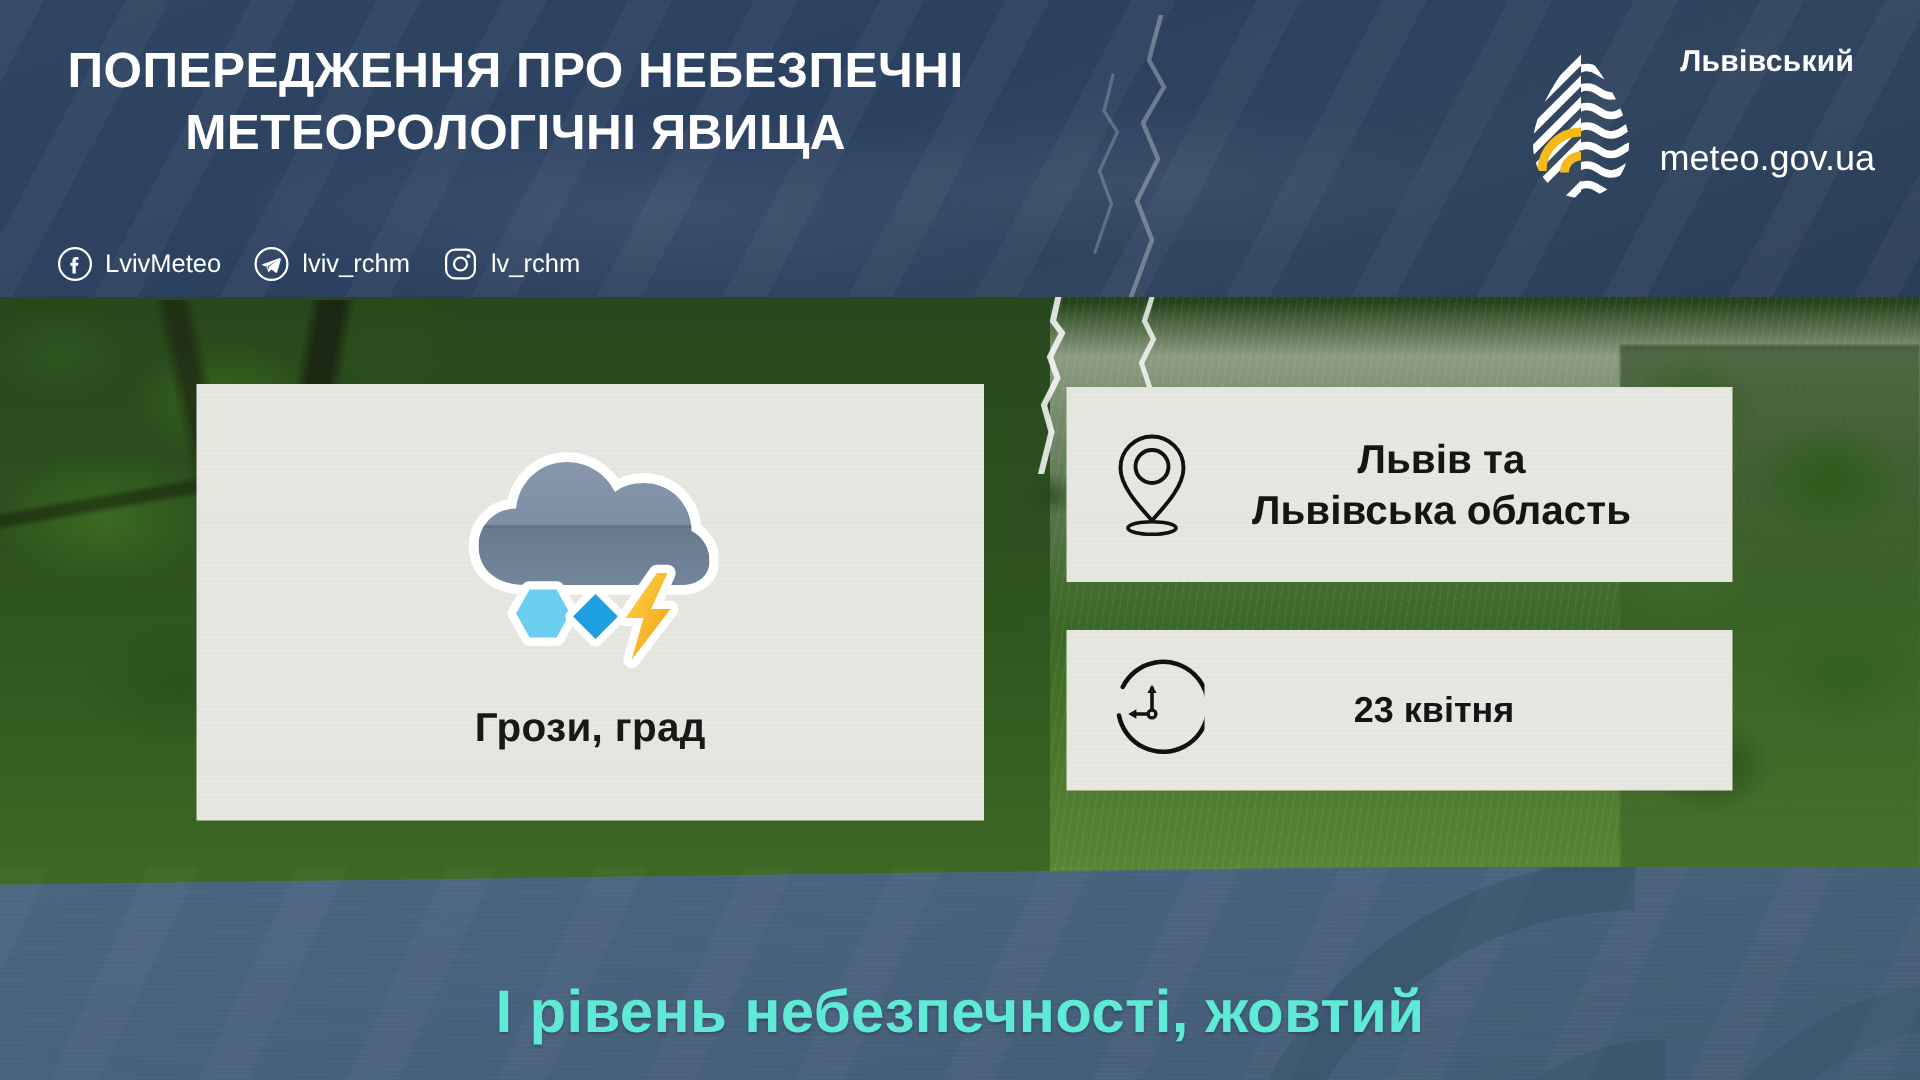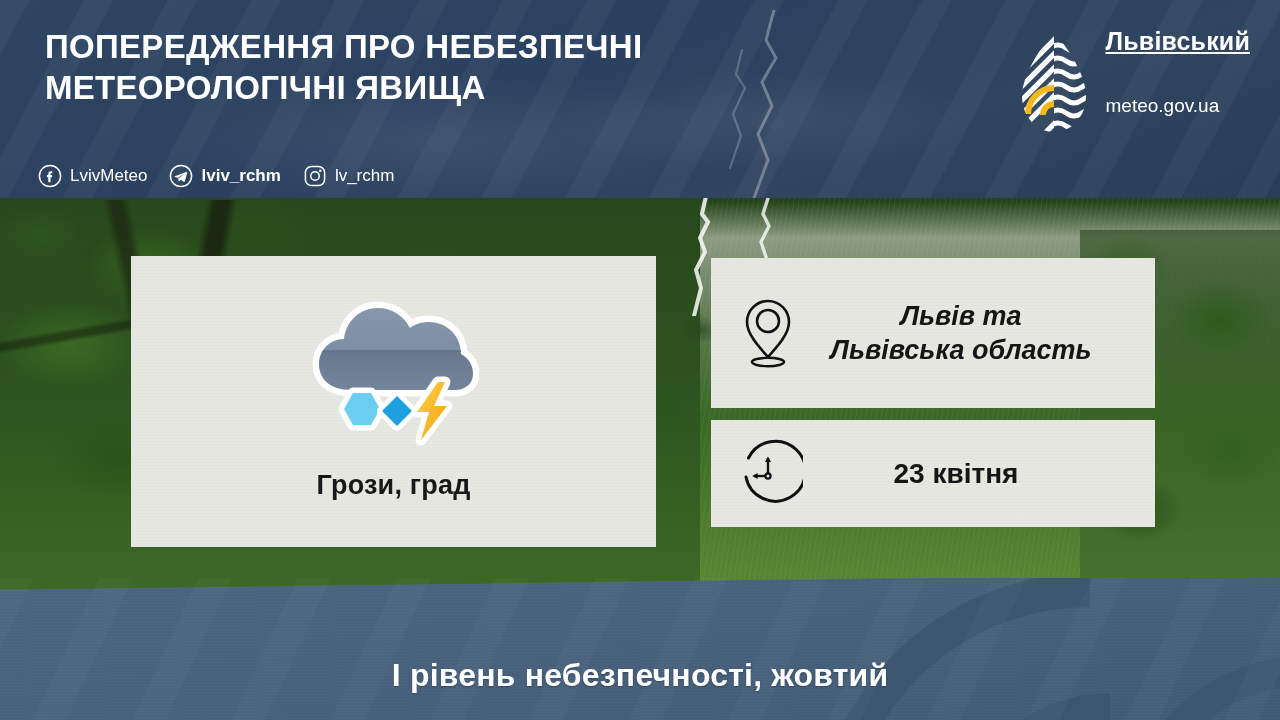--- a/index.html
+++ b/index.html
@@ -88,20 +88,21 @@
     background:
       
       repeating-linear-gradient(118deg,
         rgba(255,255,255,0.035) 0px, rgba(255,255,255,0.035) 26px,
         rgba(255,255,255,0) 26px, rgba(255,255,255,0) 74px),
       
       radial-gradient(ellipse 420px 90px at 430px 140px, rgba(196,208,220,0.10) 0%, rgba(196,208,220,0) 72%),
       radial-gradient(ellipse 300px 70px at 760px 120px, rgba(200,212,224,0.08) 0%, rgba(200,212,224,0) 72%),
       linear-gradient(160deg, #2f4662 0%, #2b4160 40%, #30455f 70%, #2a3d58 100%);
     overflow:hidden;
+    text-align:center;
   }
   .header-bolt{ position:absolute; opacity:.30; }
 
   .title{
     position:absolute; left:45px; top:26px;
     color:#ffffff; font-weight:bold; font-size:33px; line-height:41px;
     letter-spacing:0.3px; text-transform:uppercase; white-space:pre-line;
   }
   .socials{
     position:absolute; left:38px; top:152px;
@@ -112,22 +113,22 @@
   .social .shandle{ color:#ffffff; font-size:17px; line-height:20px; }
   .social.bold .shandle{ font-weight:bold; }
 
   
   .logo-block{
     position:absolute; right:30px; top:26px;
     display:flex; align-items:flex-start;
   }
   .logo-mark{ width:76px; height:106px; flex:0 0 76px; margin-right:14px; margin-top:4px; }
   .logo-text{ color:#ffffff; }
-  .logo-line{ font-size:25px; line-height:30px; font-weight:bold; letter-spacing:0.2px; white-space:nowrap;text-decoration:underline; }
-  .logo-url{ font-size:19px; line-height:28px; font-weight:normal; margin-top:1px; }
+  .logo-line{ font-size:20px; line-height:30px; font-weight:bold; letter-spacing:0.2px; white-space:nowrap; }
+  .logo-url{ font-size:24px; line-height:28px; font-weight:normal; margin-top:1px; }
 
   
   .footer{
     position:absolute; left:0; top:578px; width:1280px; height:142px;
     overflow:hidden;
   }
   .footer-fill{
     position:absolute; left:-10px; top:0px; width:1300px; height:160px;
     background:
       repeating-linear-gradient(0deg, rgba(255,255,255,0.018) 0px, rgba(255,255,255,0.018) 1px, rgba(0,0,0,0) 1px, rgba(0,0,0,0) 3px),
@@ -139,21 +140,21 @@
   .footer-arcs{ position:absolute; right:-40px; bottom:-130px; width:520px; height:330px; opacity:1; }
   .footer-diag{
     position:absolute; left:0; top:0; width:1280px; height:142px;
     background:repeating-linear-gradient(115deg,
       rgba(255,255,255,0.022) 0px, rgba(255,255,255,0.022) 30px,
       rgba(255,255,255,0) 30px, rgba(255,255,255,0) 90px);
   }
   .level-text{
     position:absolute; left:0; top:0; width:1280px; height:142px;
     display:flex; align-items:center; justify-content:center;
-    color:#ffffff; font-size:32px; font-weight:bold; letter-spacing:0.2px;
+    color:#5eead4; font-size:40px; font-weight:bold; letter-spacing:0.2px;
     padding-top:52px;
     text-shadow:0 1px 2px rgba(20,30,45,0.35);
   }
 
   
   .card{
     position:absolute;
     background:
       repeating-linear-gradient(0deg, rgba(0,0,0,0.012) 0px, rgba(0,0,0,0.012) 1px, rgba(255,255,255,0) 1px, rgba(255,255,255,0) 3px),
       #e6e7e1;
@@ -161,36 +162,36 @@
   .card-phenomenon{
     left:131px; top:256px; width:525px; height:291px;
     display:flex; flex-direction:column; align-items:center; justify-content:center;
   }
   .phenom-icon{ width:170px; height:160px; margin-top:-8px; }
   .phenom-label{
     color:#181818; font-size:27px; font-weight:bold; margin-top:16px; letter-spacing:0.2px;
   }
 
   .card-region{
-    left:711px; top:258px; width:444px; height:150px;
-    display:flex; align-items:center;font-style:italic;
+    left:711px; top:258px; width:444px; height:130px;
+    display:flex; align-items:center;
   }
   .card-date{
     left:711px; top:420px; width:444px; height:107px;
     display:flex; align-items:center;
   }
   .card-ic{ flex:0 0 auto; margin-left:28px; }
   .pin-ic{ width:58px; height:72px; }
   .clock-ic{ width:70px; height:70px; margin-left:22px; }
   .card-txt{
     flex:1 1 auto; text-align:center; color:#151515;
     font-size:27px; line-height:34px; font-weight:bold; white-space:pre-line;
     padding-right:30px;
   }
-  .card-date .card-txt{ font-size:28px; padding-right:46px; }
+  .card-date .card-txt{ font-size:24px; padding-right:46px; }
 </style>
 </head>
 <body>
 
 <div class="poster">
 
   <div class="photo"></div>
   <div class="canopy-left"></div>
   <div class="branches"></div>
   <div class="shrubs"></div>
@@ -230,21 +231,21 @@
         <span class="shandle">LvivMeteo</span>
       </div>
 
       <div class="social bold">
         <span class="sicon">
           <svg viewBox="0 0 24 24" width="24" height="24">
             <circle cx="12" cy="12" r="10.6" fill="none" stroke="#ffffff" stroke-width="1.5"></circle>
             <path d="M18 7.8L5.9 12.2c-.5.2-.5.5 0 .7l2.8.9 1 3.1c.1.4.4.5.7.2l1.6-1.4 2.9 2.2c.4.3.8.1.9-.4l2.4-8.5c.1-.5-.2-.8-.7-.6zM10.2 13.9l-.2 2 -.7-2.3 6.3-4.1-5.4 4.4z" fill="#ffffff"></path>
           </svg>
         </span>
-        <span class="shandle" style="font-weight: bold;">lviv_rchm</span>
+        <span class="shandle" style="font-weight: normal;">lviv_rchm</span>
       </div>
 
       <div class="social">
         <span class="sicon">
           <svg viewBox="0 0 24 24" width="24" height="24">
             <rect x="2.4" y="2.4" width="19.2" height="19.2" rx="6" ry="6" fill="none" stroke="#ffffff" stroke-width="1.5"></rect>
             <circle cx="12" cy="12" r="4.3" fill="none" stroke="#ffffff" stroke-width="1.5"></circle>
             <circle cx="17.3" cy="6.8" r="1.25" fill="#ffffff"></circle>
           </svg>
         </span>

